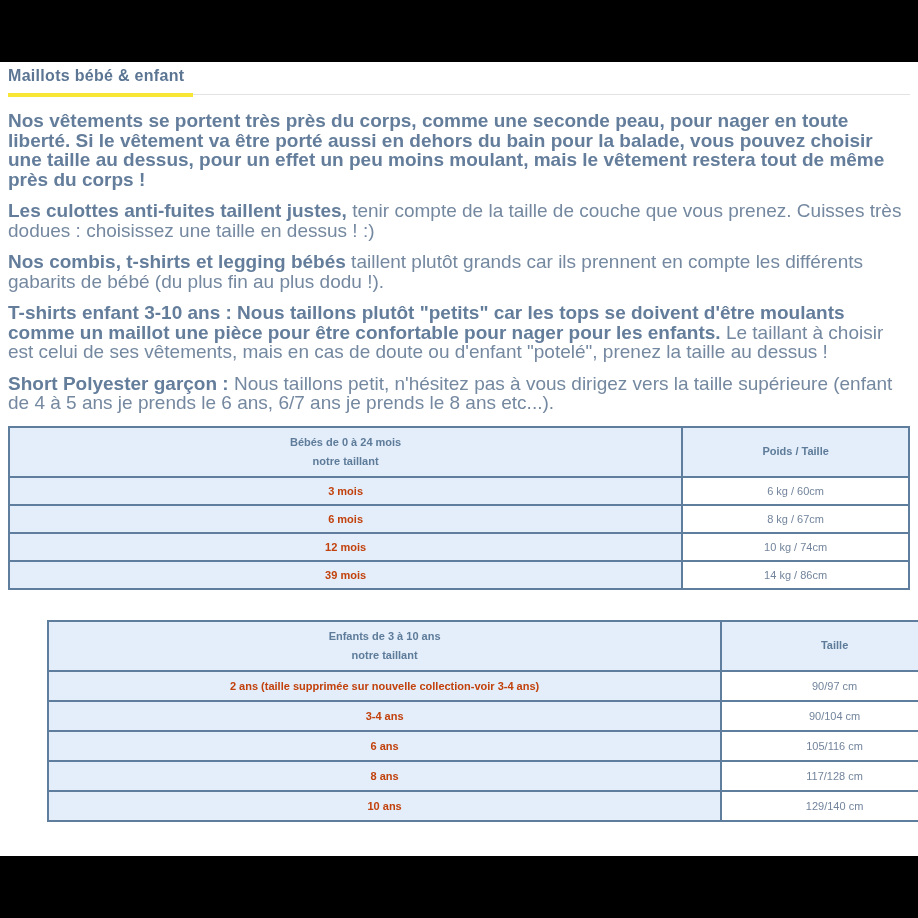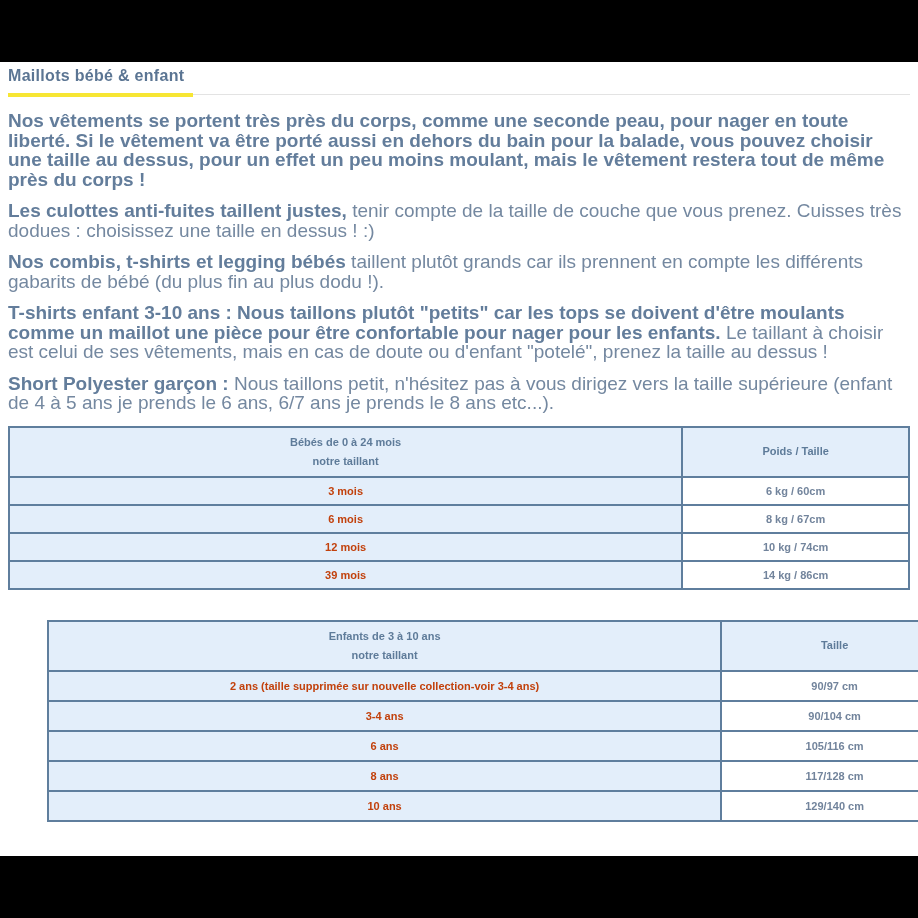--- a/index.html
+++ b/index.html
@@ -58,21 +58,21 @@
   }
   table.size-table td.c1 {
     height: 26px;
     background: #e3eefa;
     font-weight: 700;
     color: #c2410c;
   }
   table.size-table.second td.c1 { height: 28px; }
   table.size-table td.c2 {
     background: #ffffff;
-    font-weight: 700;
+    font-weight: 400;
     color: #72849c;
   }
   .col1 { width: 74.8%; }
   .col2 { width: 25.2%; }
 </style>
 </head>
 <body>
 
 <div class="page">
   <div class="bar"></div>

